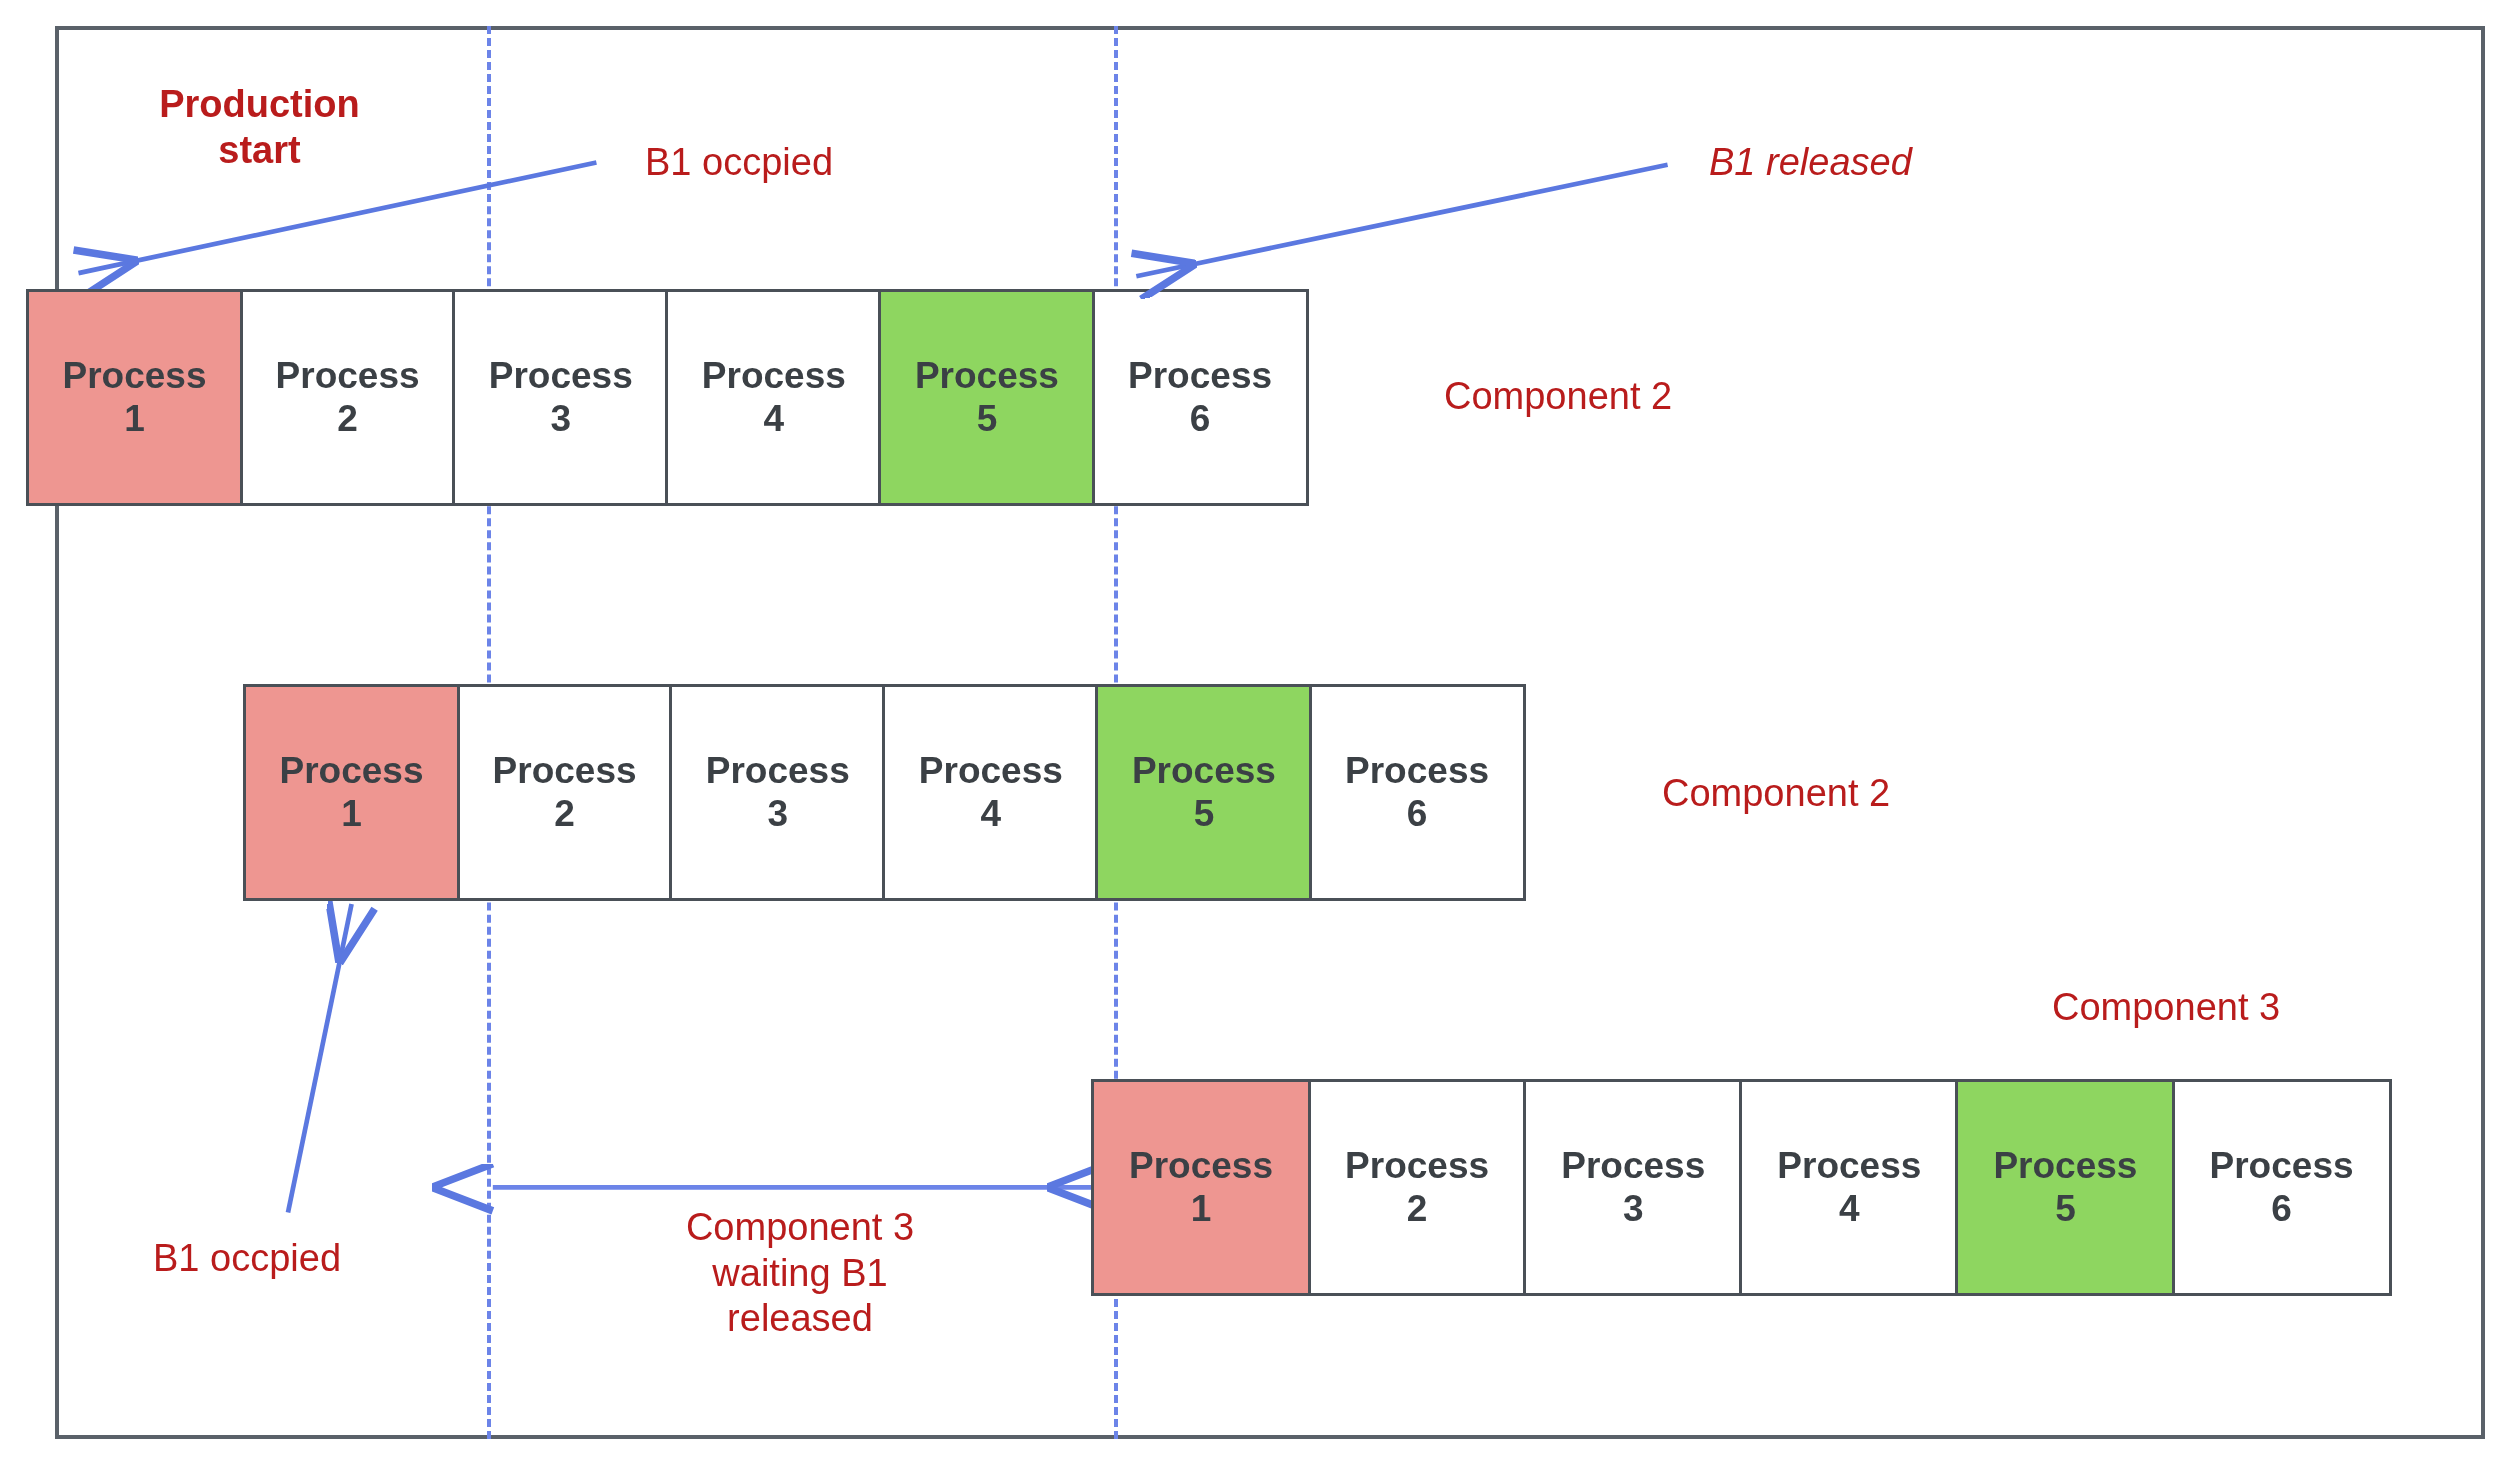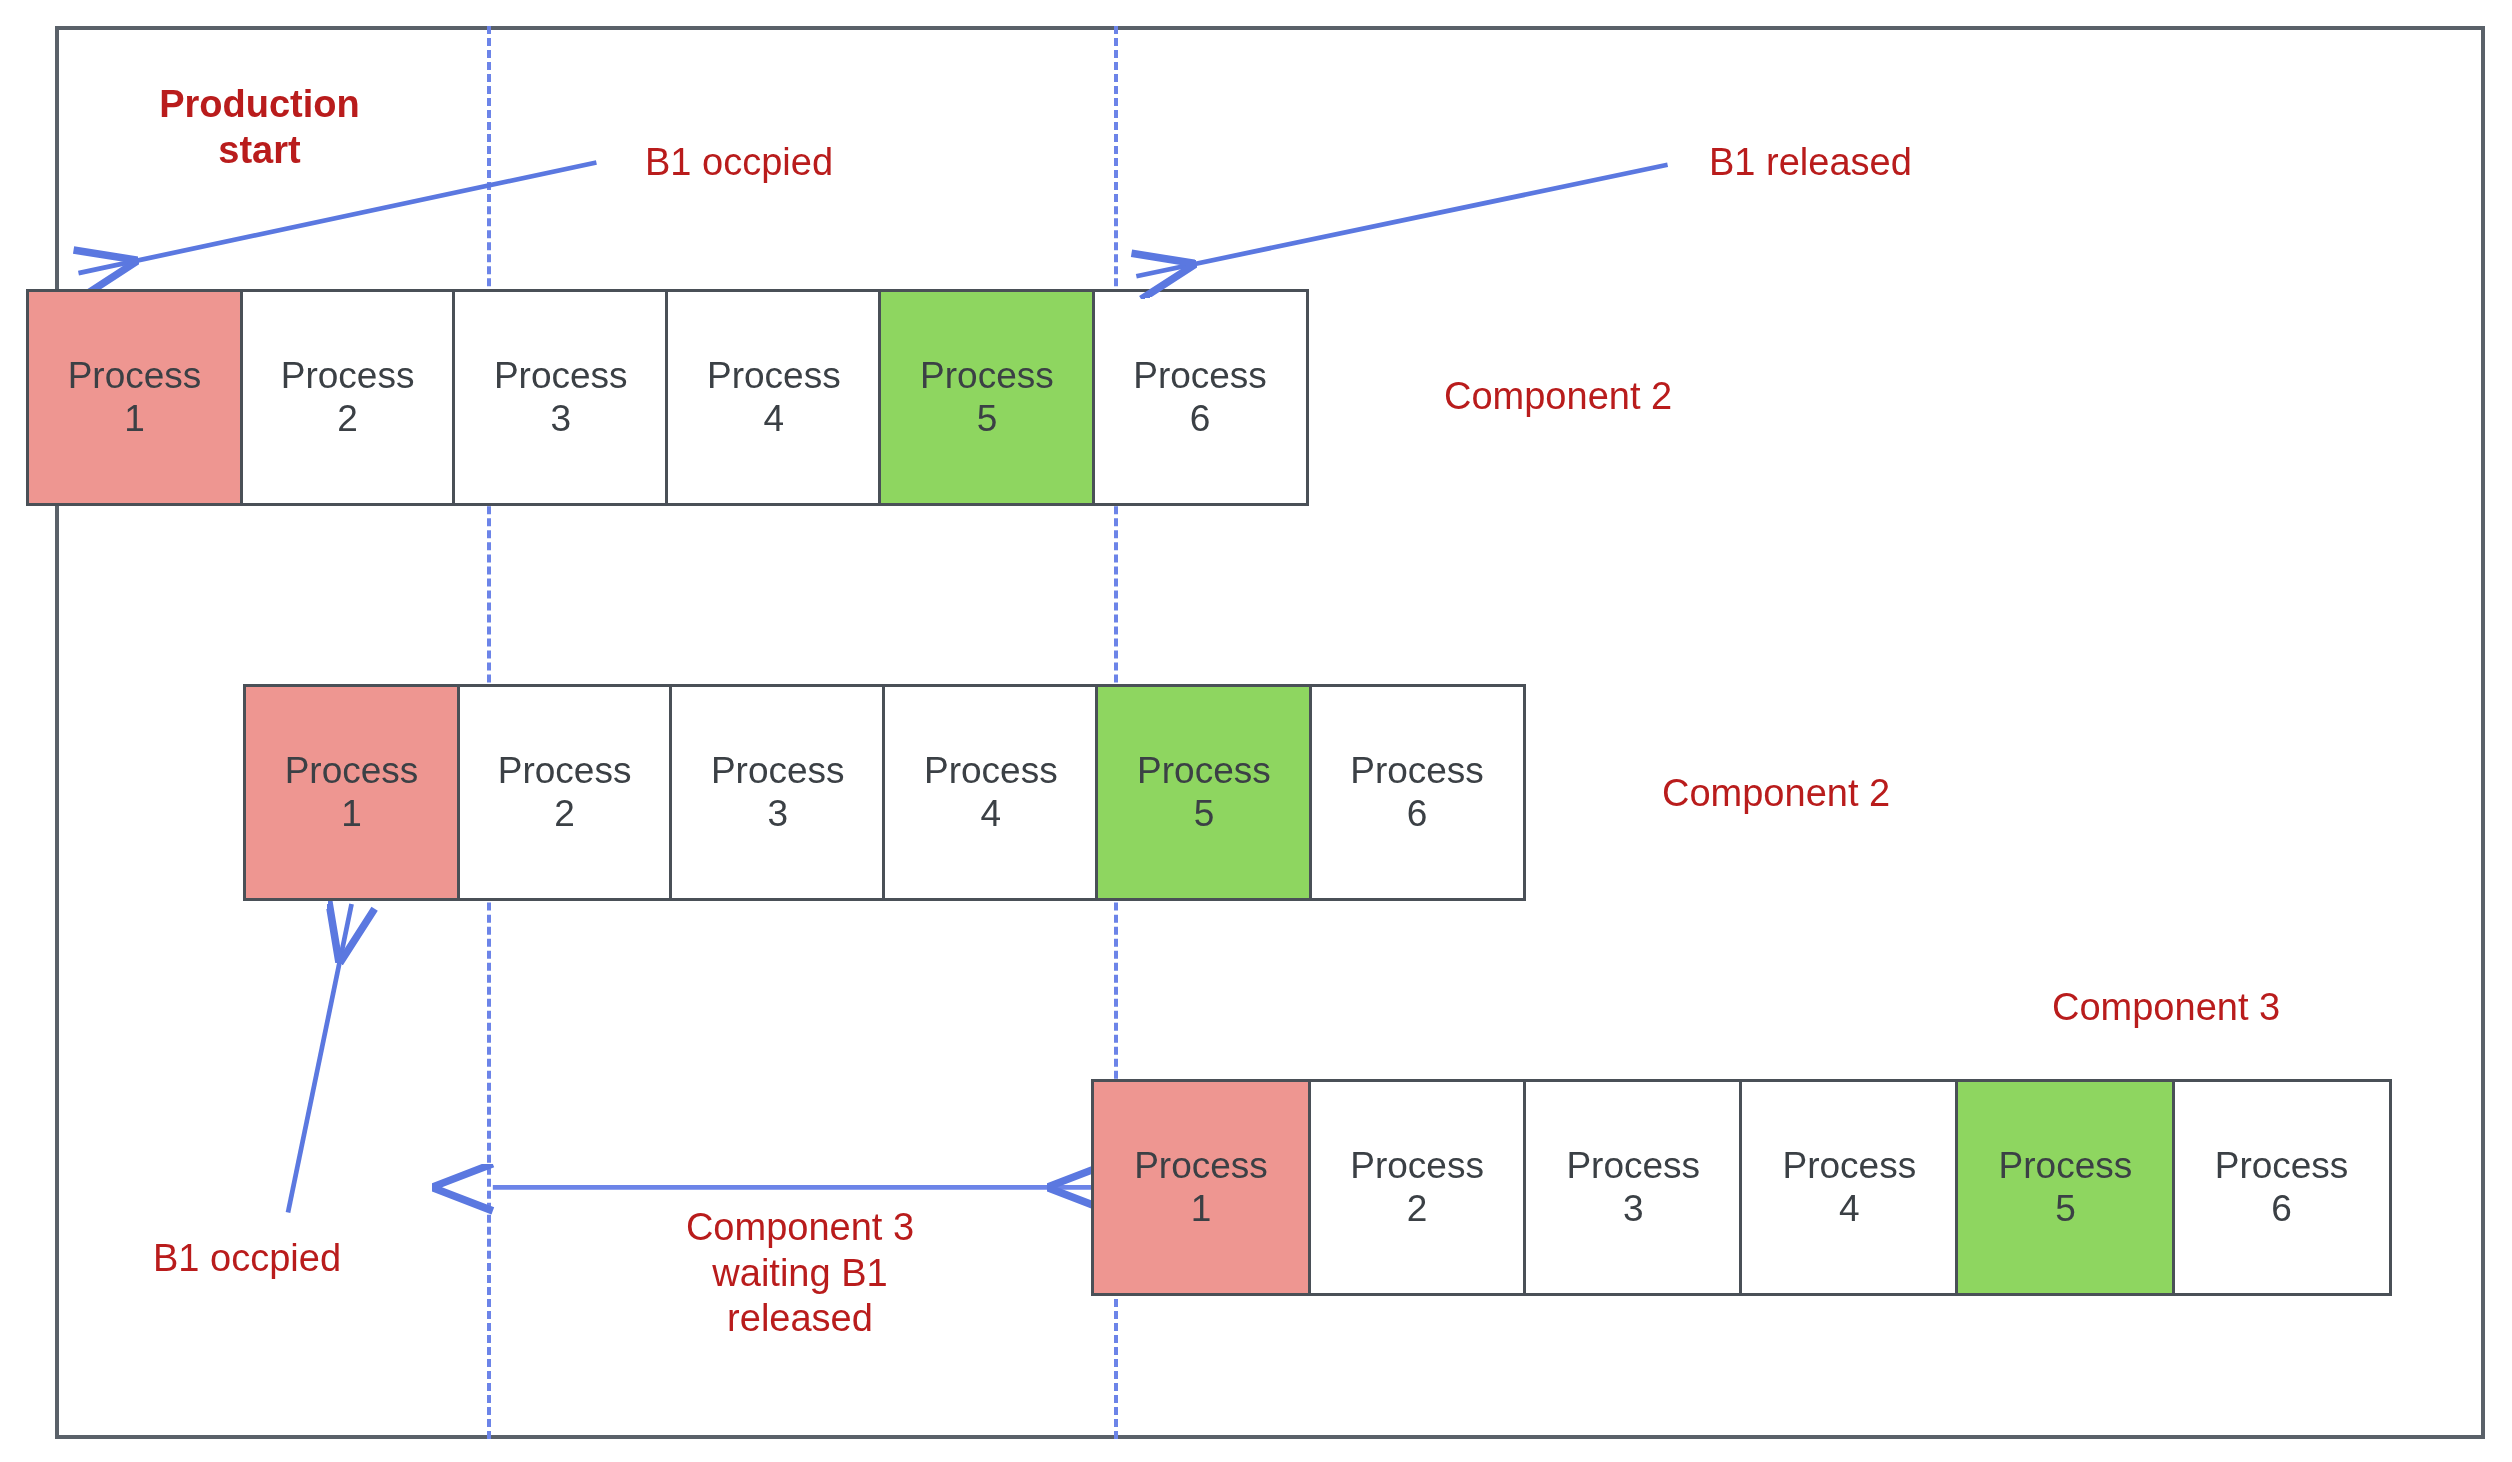--- a/index.html
+++ b/index.html
@@ -27,21 +27,21 @@
     border:3.9px solid #4a5057;
     background:#ffffff;
     display:flex;flex-direction:column;align-items:center;justify-content:center;
     font-size:37px;line-height:1.16;color:#3b4045;
     text-align:center;
     margin-left:-3.9px;
   }
   .pbox:first-child{margin-left:0;}
   .pbox.red{background:#ee9691;z-index:3;}
   .pbox.green{background:#8ed660;z-index:3;}
-  .pbox .pl{display:block;}
+  .pbox .pl{display:block;font-weight:bold;}
 
   
   .label{position:absolute;font-size:38px;line-height:1.2;color:#b91c1c;white-space:pre-line;}
   .label.bold{font-weight:bold;text-align:center;}
   .label.center{text-align:center;}
 
   
   .annolayer{position:absolute;left:0;top:0;width:2512px;height:1462px;pointer-events:none;}
 </style>
 </head>
@@ -152,21 +152,21 @@
     <line x1="367" y1="1545" x2="448" y2="1152" stroke="#5b78e0" stroke-width="6" marker-end="url(#ohead)"></line>
 
     <line x1="628" y1="1513" x2="1412" y2="1513" stroke="#6c84e8" stroke-width="6" marker-start="url(#ohead)" marker-end="url(#oheadr)"></line>
   </svg>
 
   <div class="label bold" style="left:126px;top:82px;width:267px;">Production
 start</div>
 
   <div class="label" style="left:645px;top:140px;">B1 occpied</div>
 
-  <div class="label" style="left:1709px;top:140px;">B1 released</div>
+  <div class="label" style="left:1709px;top:140px;font-style:italic;">B1 released</div>
 
   <div class="label" style="left:153px;top:1236px;">B1 occpied</div>
 
   <div class="label center" style="left:549px;top:1205px;width:502px;">Component 3
 waiting B1
 released</div>
 
   <div class="label" style="left:1444px;top:374px;">Component 2</div>
 
   <div class="label" style="left:1662px;top:771px;">Component 2</div>

